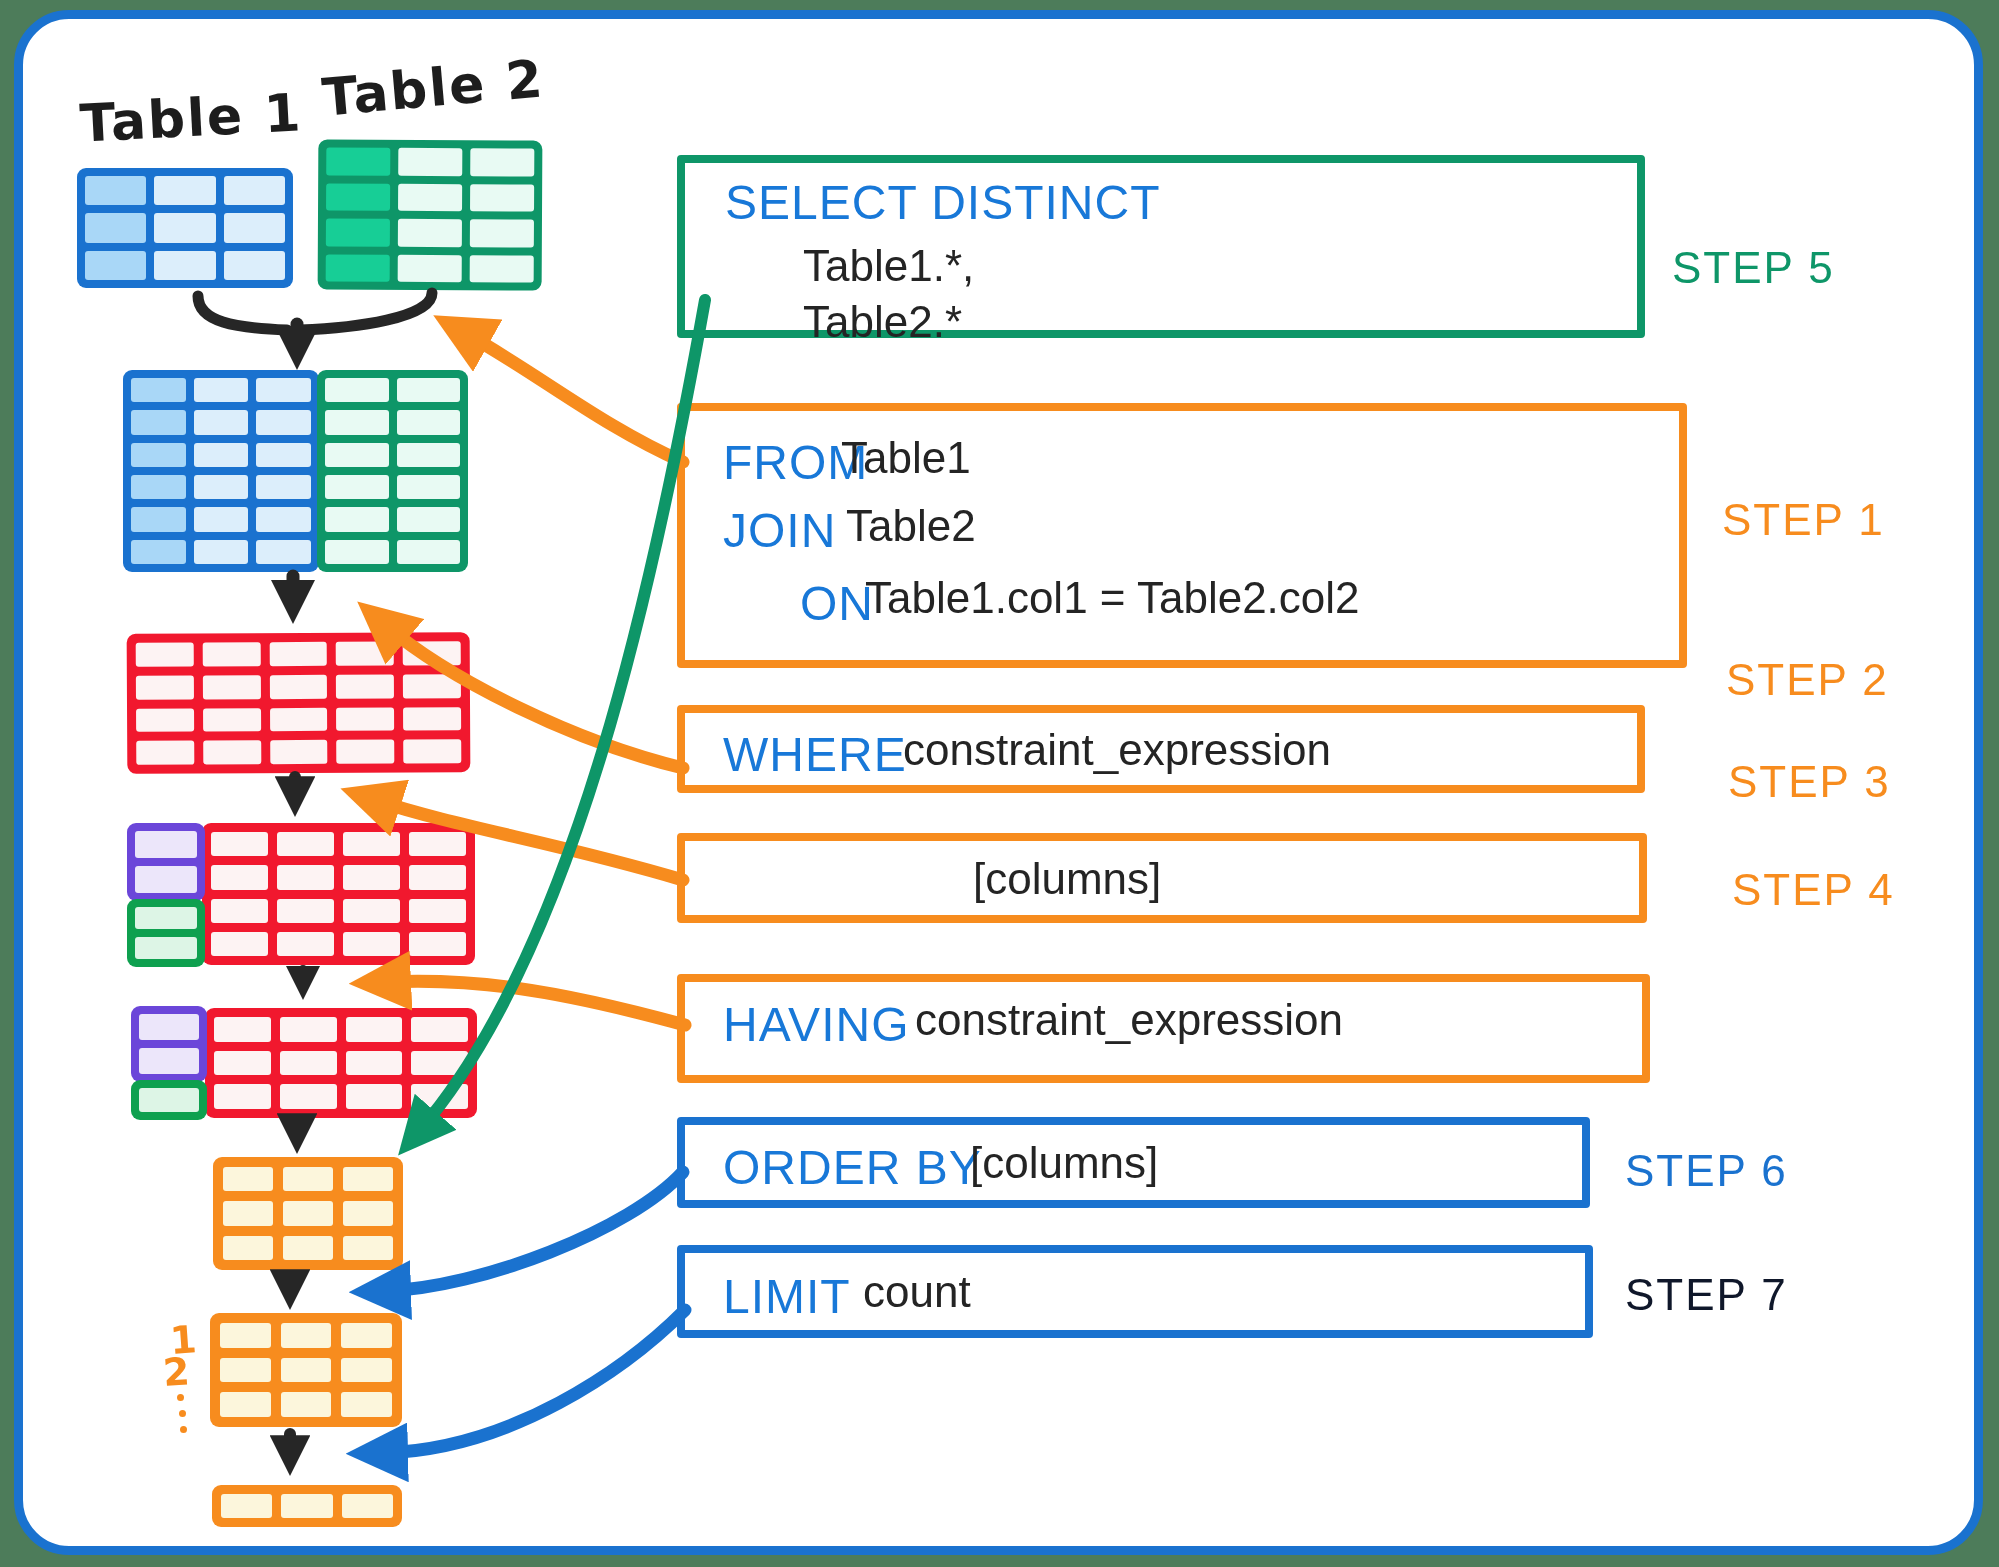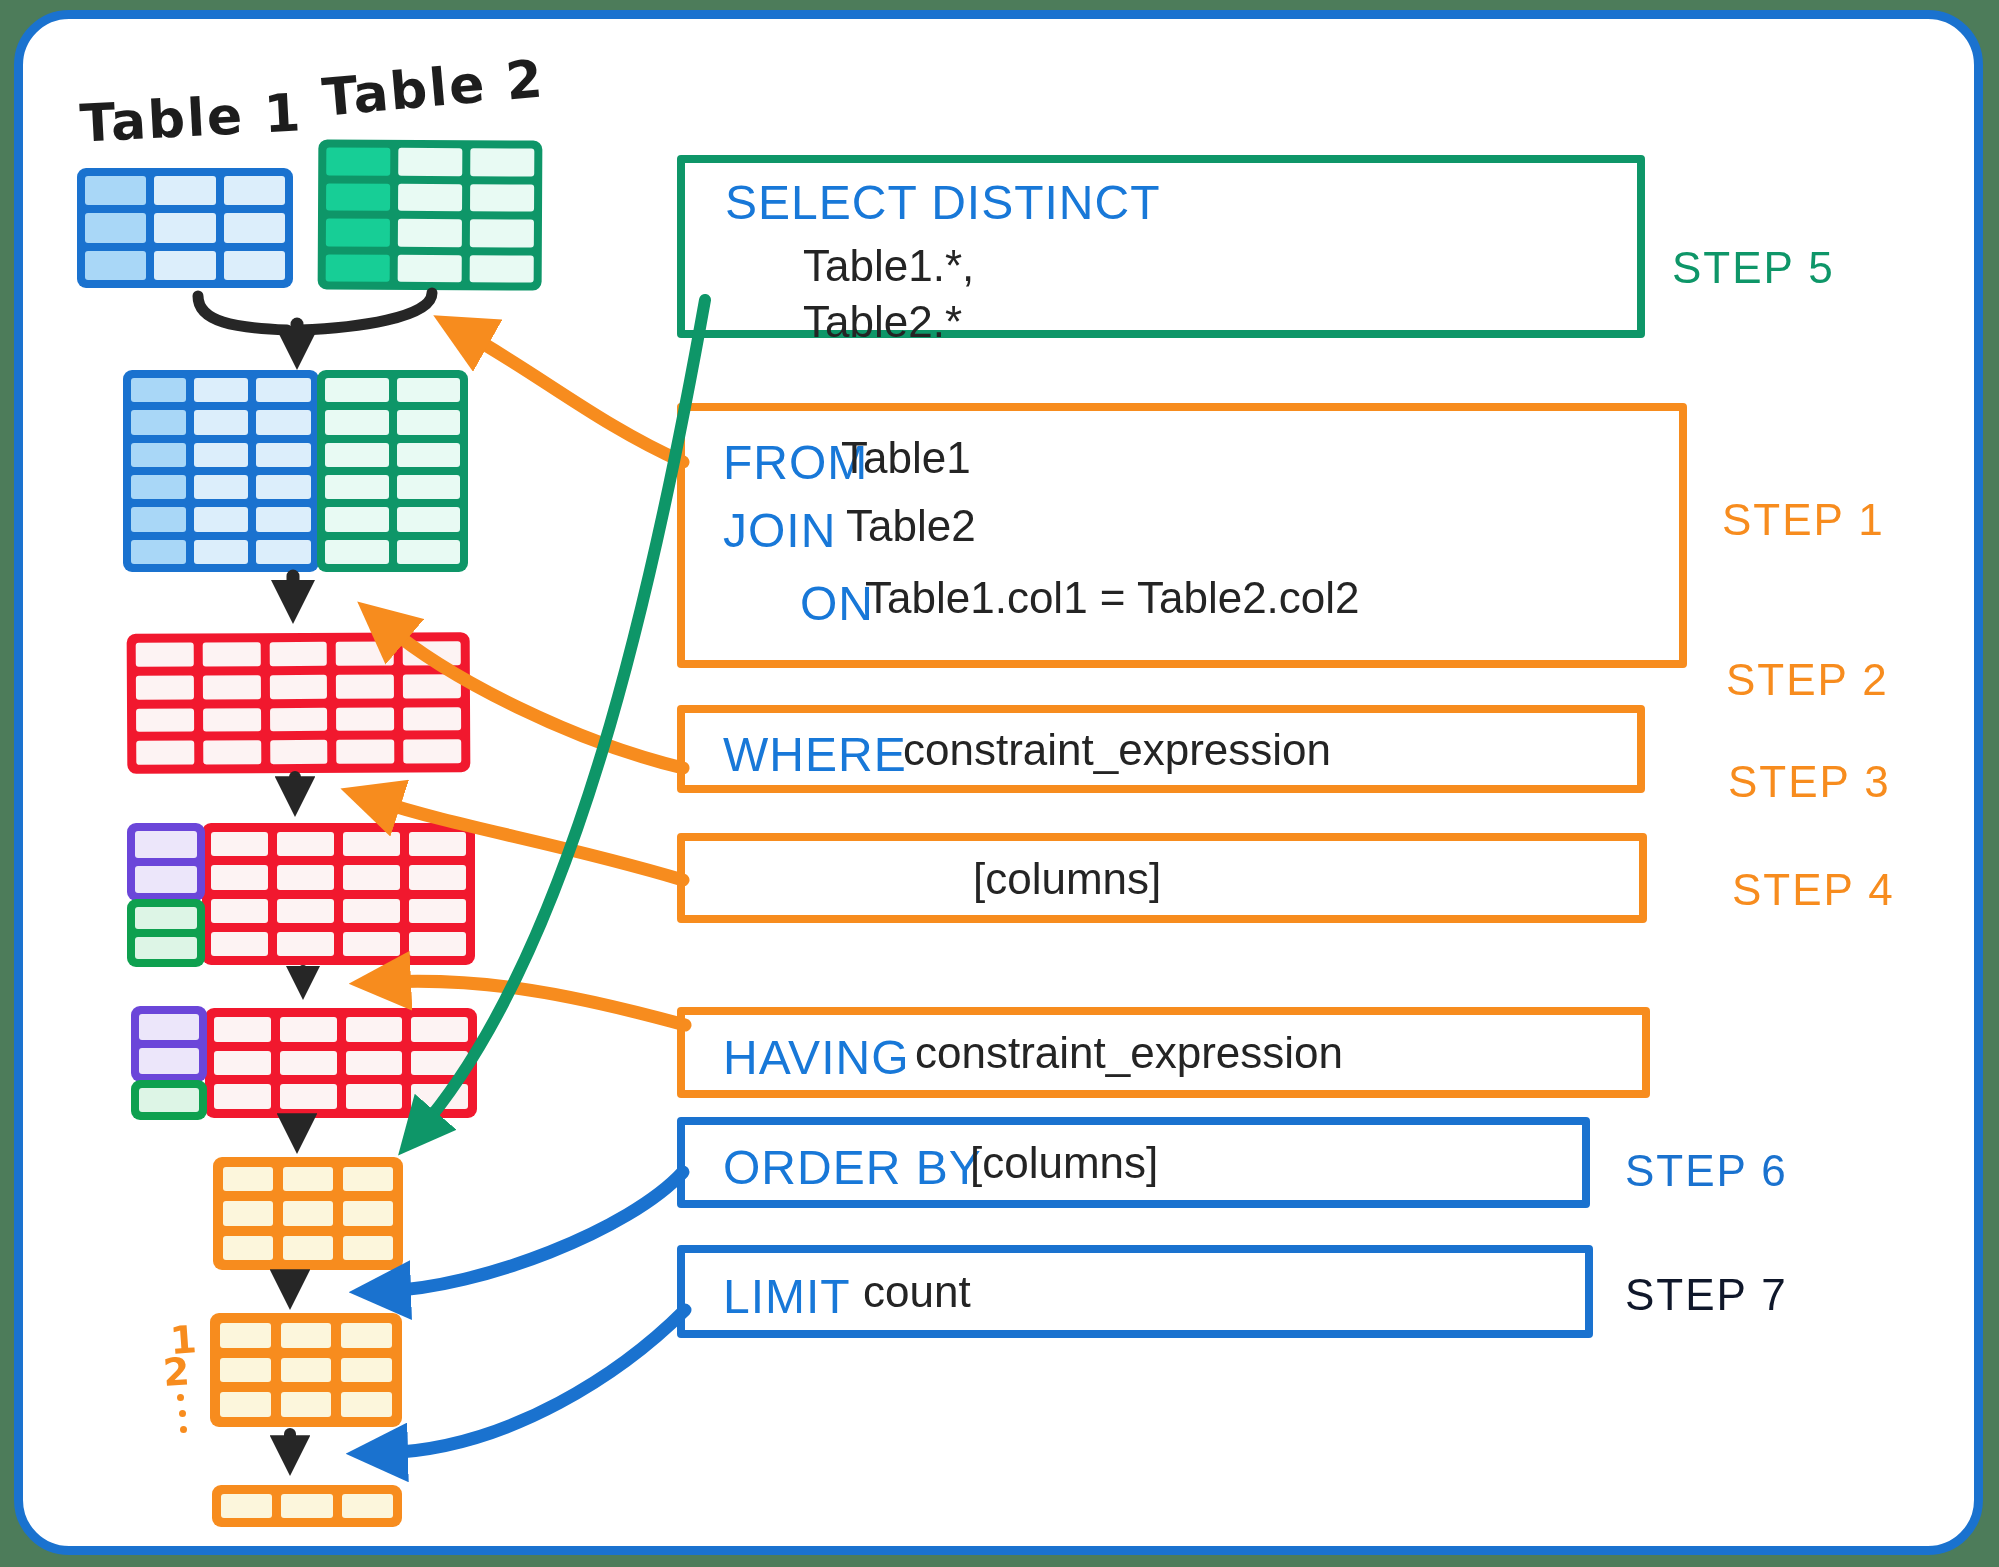--- a/index.html
+++ b/index.html
@@ -240,21 +240,21 @@
 
 <div class="sqlbox" style="left: 677px; top: 705px; width: 968px; height: 88px; border-color: rgb(247, 140, 30);">
   <span class="kw" style="left: 38px; top: 14px; color: rgb(24, 120, 216);">WHERE</span>
   <span class="arg" style="left:218px;top:12px;">constraint_expression</span>
 </div>
 
 <div class="sqlbox" style="left: 677px; top: 833px; width: 970px; height: 90px; border-color: rgb(247, 140, 30);">
   <span class="arg" style="left:288px;top:13px;">[columns]</span>
 </div>
 
-<div class="sqlbox" style="left: 677px; top: 974px; width: 973px; height: 91px; border-color: rgb(247, 140, 30); margin-top: 33px;">
+<div class="sqlbox" style="left: 677px; top: 974px; width: 973px; height: 109px; border-color: rgb(247, 140, 30);">
   <span class="kw" style="left: 38px; top: 15px; color: rgb(24, 120, 216);">HAVING</span>
   <span class="arg" style="left:230px;top:13px;">constraint_expression</span>
 </div>
 
 <div class="sqlbox" style="left: 677px; top: 1117px; width: 913px; height: 91px; border-color: rgb(26, 114, 207);">
   <span class="kw" style="left: 38px; top: 15px; color: rgb(24, 120, 216);">ORDER BY</span>
   <span class="arg" style="left:285px;top:13px;">[columns]</span>
 </div>
 
 <div class="sqlbox" style="left: 677px; top: 1245px; width: 916px; height: 93px; border-color: rgb(26, 114, 207);">

